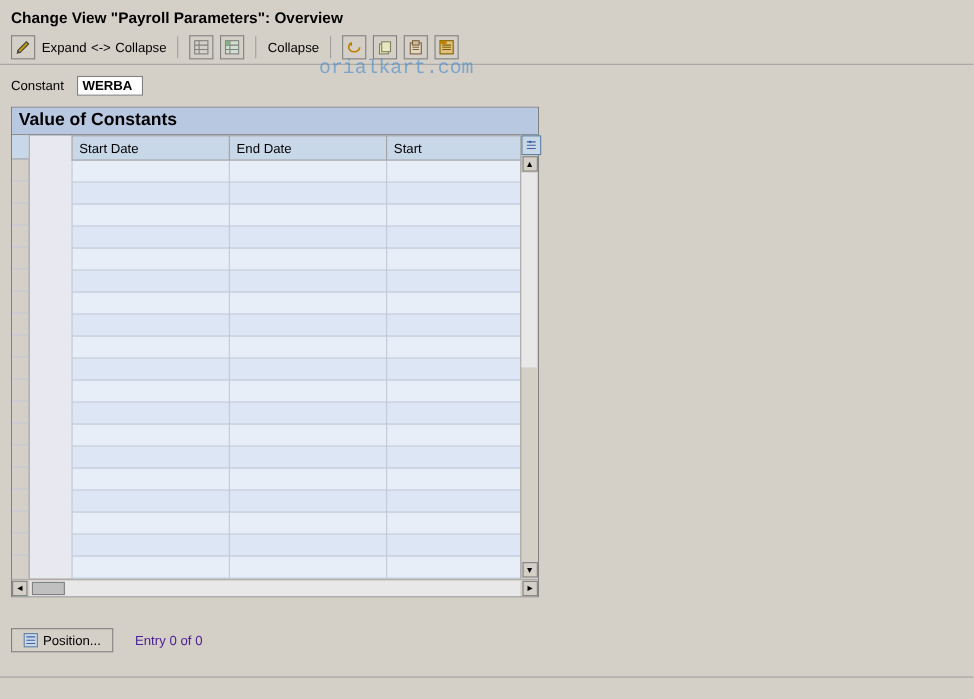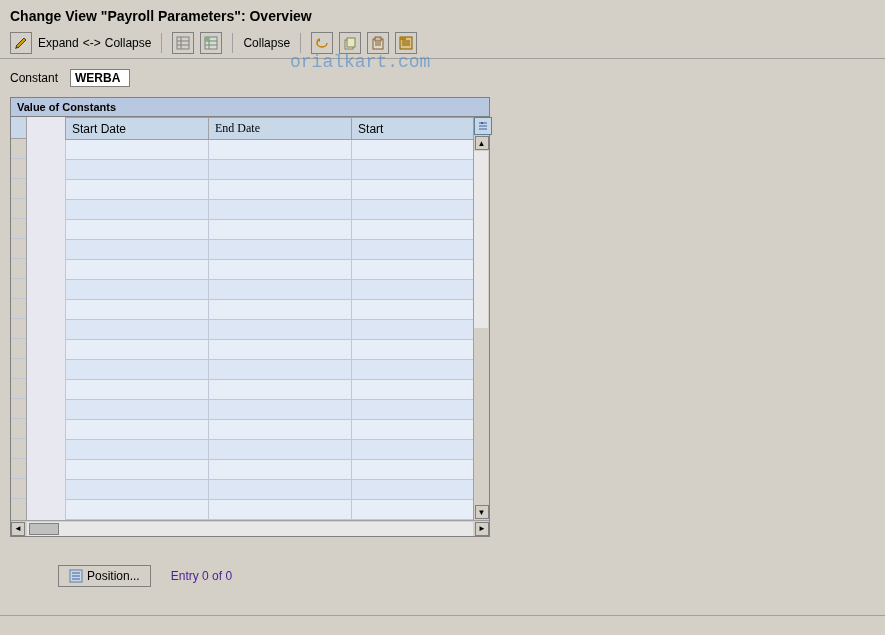--- a/index.html
+++ b/index.html
@@ -65,21 +65,21 @@
       font-weight: bold;
     }
     .panel {
       background-color: #e8e8f0;
       border: 1px solid #808080;
       width: 480px;
     }
     .panel-header {
       background-color: #b8c8e0;
       padding: 3px 6px;
-      font-size: 11px;
+      font-size: 16px;
       font-weight: bold;
       color: #000;
       border-bottom: 1px solid #808080;
     }
     .data-table {
       width: 100%;
       border-collapse: collapse;
       margin-left: 38px;
     }
     .data-table th {
@@ -163,21 +163,20 @@
     }
     .position-btn {
       display: flex;
       align-items: center;
       gap: 4px;
       background: #d4d0c8;
       border: 1px solid #808080;
       padding: 3px 10px;
       cursor: pointer;
       font-size: 12px;
-      margin-left: 48px;
     }
     .entry-info {
       font-size: 12px;
       color: #4c1d95;
     }
     
     .watermark {
       position: absolute;
       top: 52px;
       left: 290px;
@@ -350,21 +349,21 @@
           <div style="height: 20px; border-bottom: 1px solid #c0c8d8;"></div>
           <div style="height: 20px; border-bottom: 1px solid #c0c8d8;"></div>
           <div style="height: 20px;"></div>
         </div>
 
         <div style="flex: 1; overflow: hidden;">
           <table class="data-table">
             <thead>
               <tr>
                 <th style="width: 90px;">Start Date</th>
-                <th style="width: 90px; font-family: Liberation Serif, serif;">End Date</th>
+                <th style="width: 90px;">End Date</th>
                 <th style="width: 100px;">Start</th>
               </tr>
             </thead>
             <tbody>
               <tr>
                   <td></td>
                   <td></td>
                   <td></td>
                 </tr>
               <tr>

